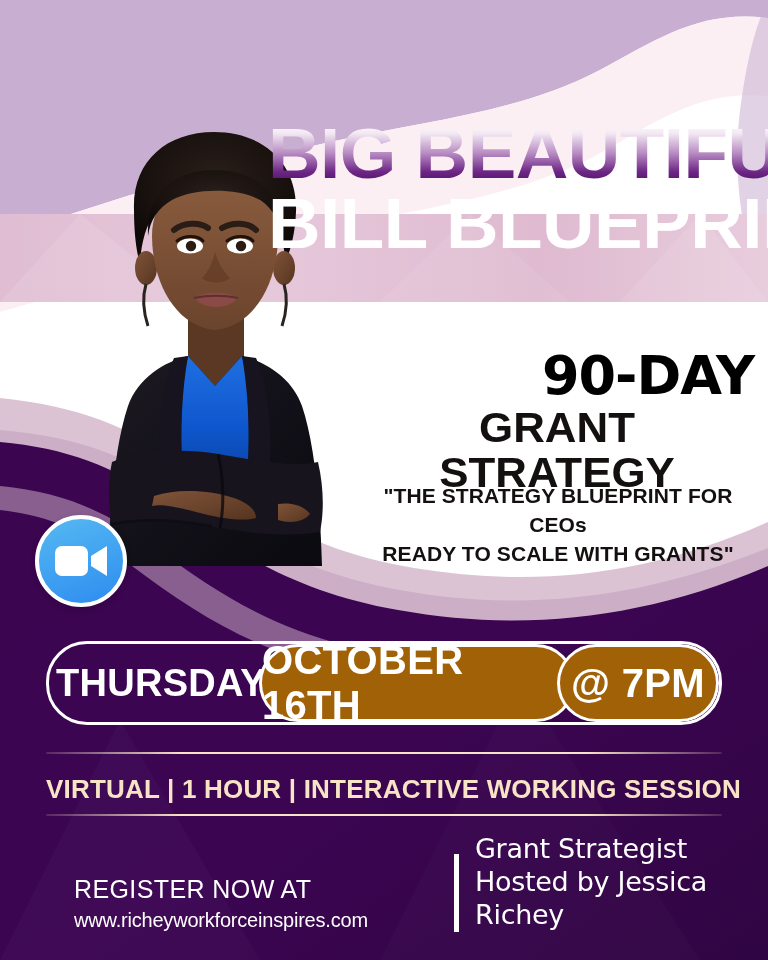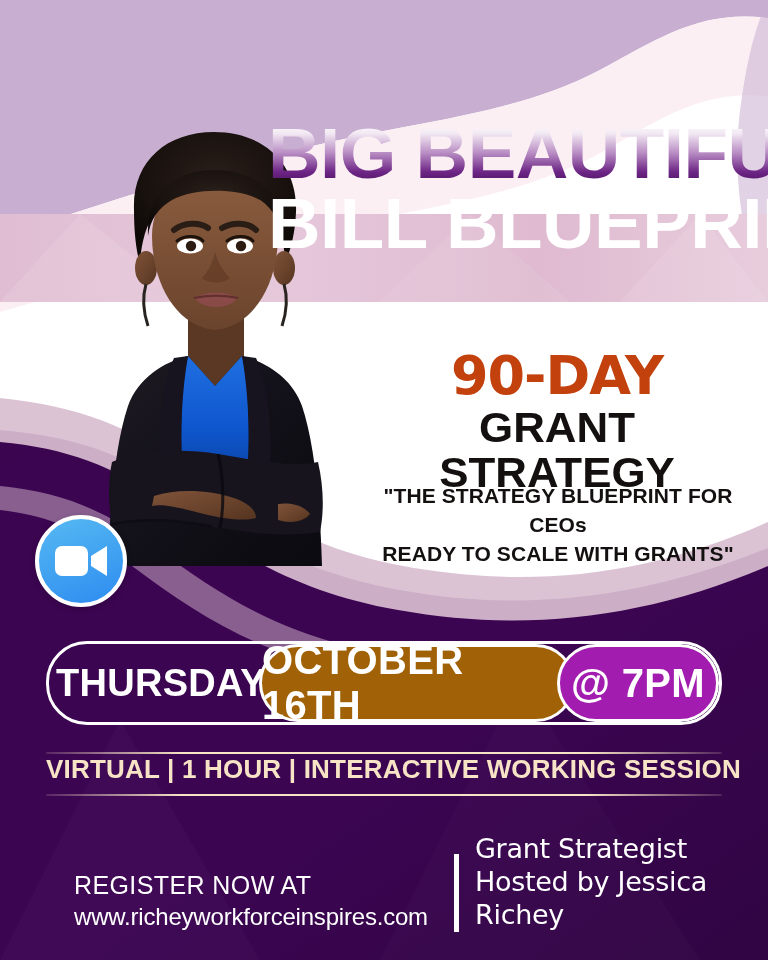--- a/index.html
+++ b/index.html
@@ -93,21 +93,22 @@
     width:394px;
     text-align:center;
     color:#16120f;
   }
   .ninety {
     font-family:"DejaVu Sans", sans-serif;
     font-weight:700;
     font-size:54px;
     line-height:1.02;
     letter-spacing:-1px;
-    color:#c2410c;
+    color:#000000;
+    text-align:right;
   }
   .grant-strategy {
     font-family:"Liberation Sans Narrow","Liberation Sans", sans-serif;
     font-weight:700;
     font-size:43px;
     line-height:1.05;
     letter-spacing:0px;
     transform:scaleX(1.02);
     color:#141010;
     margin-top:2px;
@@ -153,21 +154,21 @@
     flex:1 1 auto;
     font-size:40px;
     background:#a16207;
     border:3px solid #ffffff;
     border-radius:41px;
     margin-left:-14px;
   }
   .seg-time  {
     flex:0 0 162px;
     font-size:40px;
-    background:#a21caf;
+    background:#a16207;
     border:3px solid #ffffff;
     border-radius:41px;
     margin-left:-18px;
   }
 
   
   #virtual-strip {
     position:absolute;
     left:46px;
     top:752px;
@@ -178,21 +179,21 @@
     height:2px;
     background:linear-gradient(90deg,rgba(245,224,192,.15),#f7e3c5 20%,#f7e3c5 80%,rgba(245,224,192,.15));
     border-radius:2px;
   }
   #virtual-text {
     font-family:"Liberation Sans", sans-serif;
     font-weight:700;
     font-size:26px;
     letter-spacing:0.2px;
     color:#f7e3c5;
-    padding:0 0 9px;
+    padding:20px 0 9px;
     white-space:nowrap;
   }
 
   
   #footer {
     position:absolute;
     left:30px;
     top:833px;
     width:710px;
     display:flex;
@@ -203,21 +204,21 @@
   .register-label {
     font-family:"Liberation Sans", sans-serif;
     font-weight:400;
     font-size:25px;
     letter-spacing:.4px;
     line-height:1.18;
   }
   .register-url {
     font-family:"Liberation Sans", sans-serif;
     font-weight:400;
-    font-size:24px;
+    font-size:20px;
     letter-spacing:-.2px;
     line-height:1.2;
     margin-top:3px;
   }
   #footer-divider {
     flex:0 0 5px;
     width:5px;
     height:78px;
     background:#ffffff;
     margin:2px 16px 0 8px;

